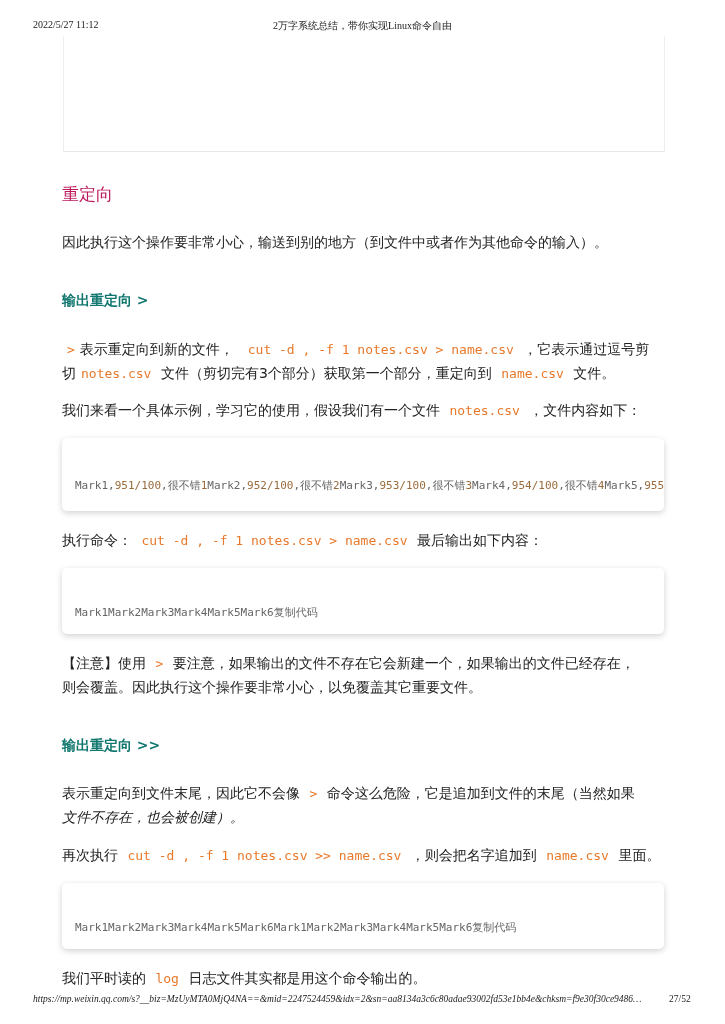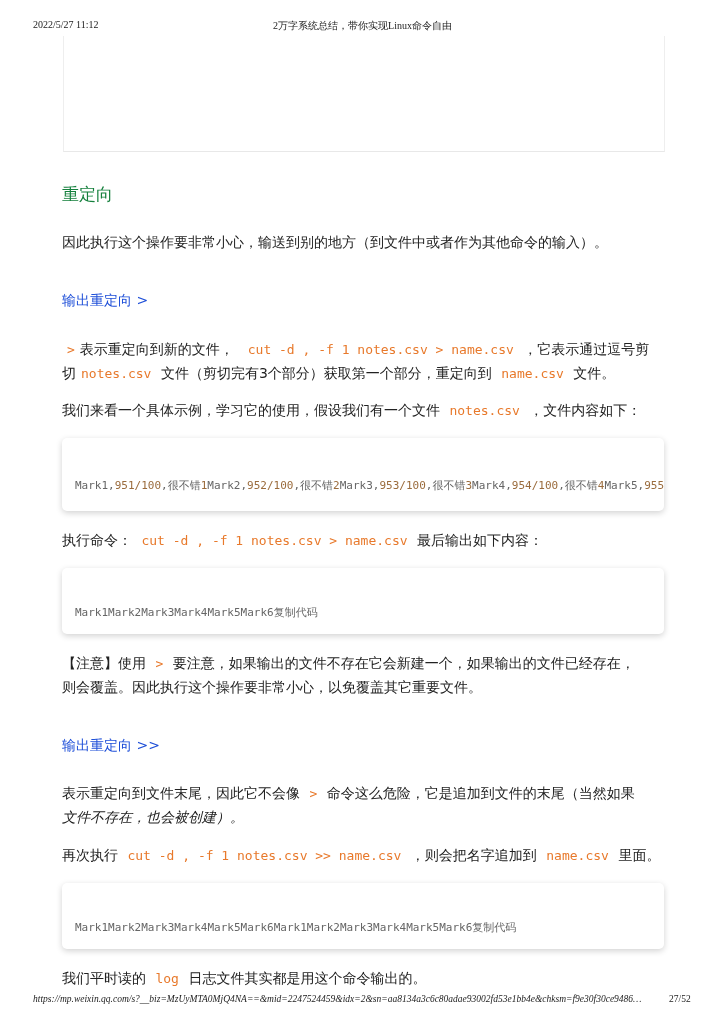--- a/index.html
+++ b/index.html
@@ -20,24 +20,24 @@
   .print-footer .url { position: absolute; left: 33px; top: 0; white-space: nowrap; font-style: italic; }
   .print-footer .page { position: absolute; left: 669px; top: 0; }
 
   .empty-box {
     position: absolute; left: 63px; top: 36px; width: 600px; height: 115px;
     border-left: 1px solid #eeeeee; border-right: 1px solid #eeeeee; border-bottom: 1px solid #e8e8e8;
     background: #fff;
   }
 
   .h-section {
-    position: absolute; left: 62px; top: 183px; font-size: 17px; color: #15803d; font-weight: normal;
+    position: absolute; left: 62px; top: 183px; font-size: 17px; color: #be185d; font-weight: normal;
   }
   .p { position: absolute; left: 62px; font-size: 14px; line-height: 24px; color: #222; white-space: nowrap; }
-  .sub-h { position: absolute; left: 62px; font-size: 14px; font-weight: normal; color: #1d4ed8; }
+  .sub-h { position: absolute; left: 62px; font-size: 14px; font-weight: bold; color: #0f766e; }
   .code { font-family: "DejaVu Sans Mono", "Liberation Mono", monospace; color: #e8792b; font-size: 13px; padding: 0 5px; }
 
   .code-block {
     position: absolute; left: 62px; width: 602px; background: #fff; border-radius: 5px;
     box-shadow: 0 2px 6px rgba(0,0,0,0.18); overflow: hidden;
   }
   .code-block .line {
     position: absolute; left: 13px; font-family: "DejaVu Sans Mono", "Liberation Mono", monospace;
     font-size: 11px; color: #666; white-space: nowrap;
   }

